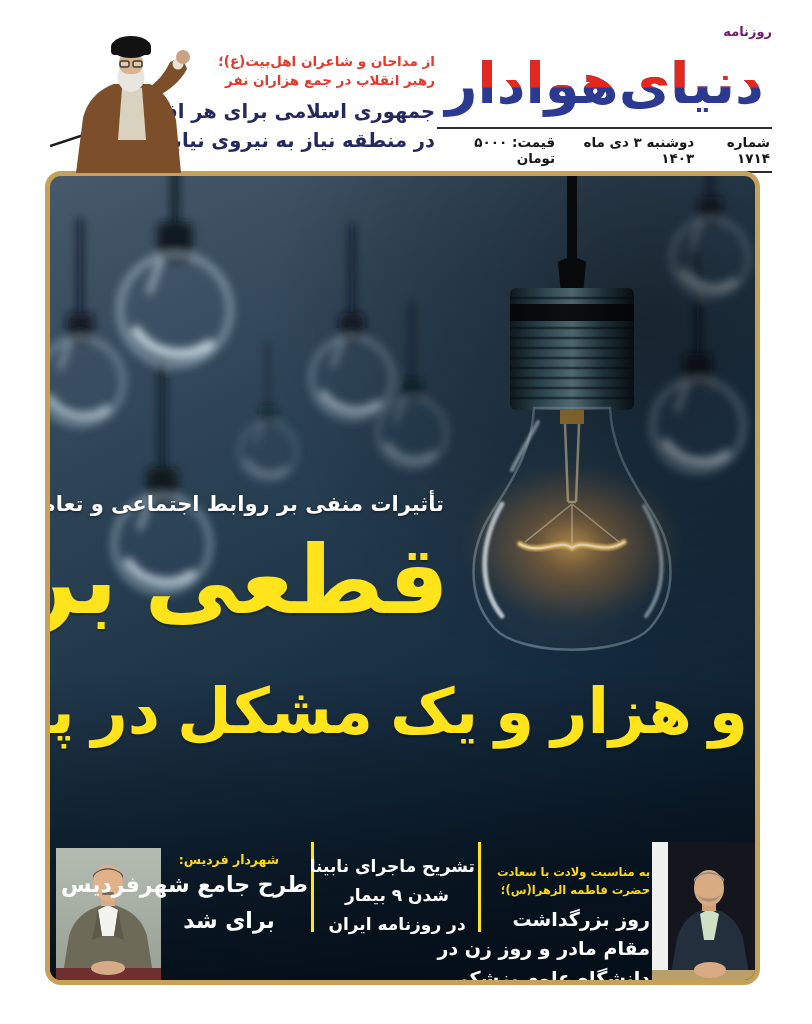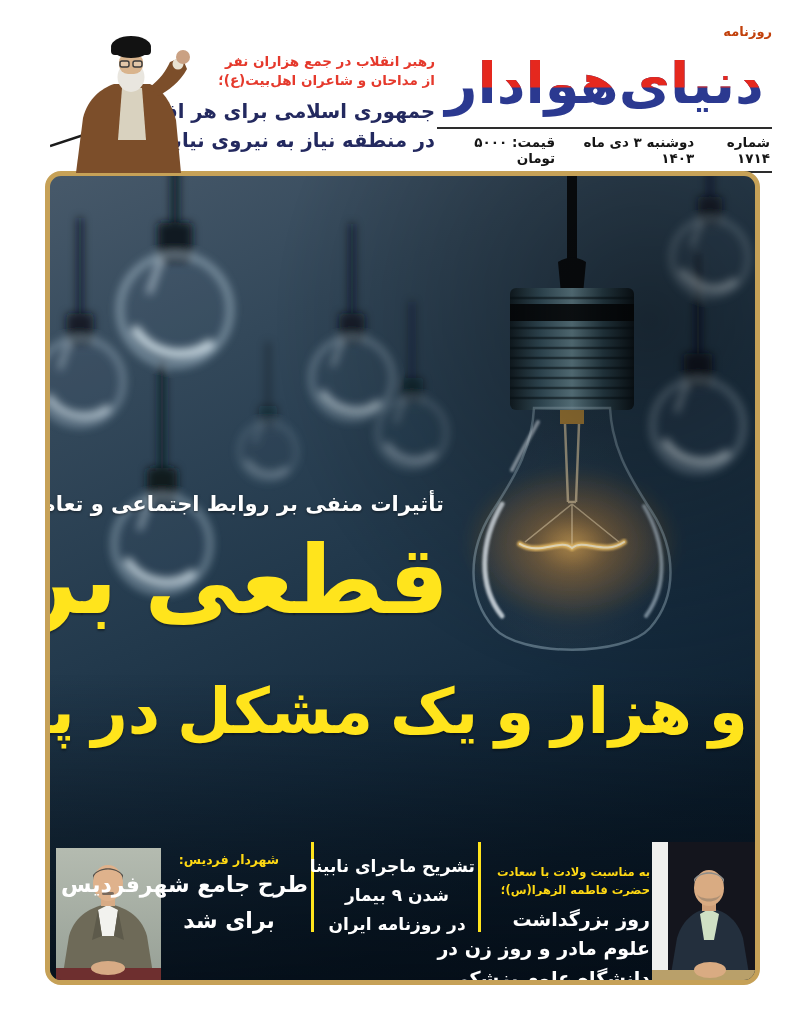--- a/index.html
+++ b/index.html
@@ -4,21 +4,21 @@
 <style>
   * { margin:0; padding:0; box-sizing:border-box; }
   body { background:#888; font-family:"DejaVu Sans", sans-serif; }
   .page {
     position:relative; width:812px; height:1024px; background:#ffffff;
     margin:0 auto; overflow:hidden;
   }
 
   
   .masthead { position:absolute; top:24px; right:40px; width:335px; }
-  .mh-kicker { text-align:right; font-size:13px; font-weight:bold; color:#c2410c; height:17px; }
+  .mh-kicker { text-align:right; font-size:13px; font-weight:bold; color:#701a75; height:17px; }
   .logo-wrap { position:relative; height:86px; line-height:86px; text-align:center; }
   .logo {
     font-size:56px; font-weight:bold; white-space:nowrap; letter-spacing:-1px;
   }
   .logo-blue { color:#2b3990; }
   .logo-red  { position:absolute; inset:0; color:#e5281e; clip-path:inset(0 0 46% 0); }
   .mh-rule { border-top:2px solid #2d2d2d; }
   .mh-info { display:flex; justify-content:space-between; align-items:center;
              direction:rtl; padding:5px 2px; font-size:13.5px; font-weight:bold; color:#161616; }
 
@@ -98,22 +98,22 @@
     <div class="mh-info">
       <span>شماره ۱۷۱۴</span>
       <span>دوشنبه ۳ دی ماه ۱۴۰۳</span>
       <span>قیمت: ۵۰۰۰ تومان</span>
     </div>
     <div class="mh-rule"></div>
   </div>
 
   <div class="top-story">
     <div class="ts-kicker">
+      <div>از مداحان و شاعران اهل‌بیت(ع)؛</div>
       <div>رهبر انقلاب در جمع هزاران نفر</div>
-      <div>از مداحان و شاعران اهل‌بیت(ع)؛</div>
     </div>
     <div class="ts-title">
       <div>جمهوری اسلامی برای هر اقدامی</div>
       <div>در منطقه نیاز به نیروی نیابتی ندارد</div>
     </div>
   </div>
 
   <svg class="leader-photo" viewBox="0 0 165 149">
     <line x1="0" y1="122" x2="64" y2="101" stroke="#1b1b1b" stroke-width="2.5"></line>
     <line x1="68" y1="100" x2="72" y2="149" stroke="#1b1b1b" stroke-width="2"></line>
@@ -255,21 +255,21 @@
 
         <div class="vdiv vdiv-2"></div>
 
         <div class="news-right">
           <div class="kick">
             <div>به مناسبت ولادت با سعادت</div>
             <div>حضرت فاطمه الزهرا(س)؛</div>
           </div>
           <div class="t">
             <div>روز بزرگداشت</div>
-            <div>علوم مادر و روز زن در</div>
+            <div>مقام مادر و روز زن در</div>
             <div>دانشگاه علوم پزشکی</div>
           </div>
         </div>
 
         <svg class="photo-right" viewBox="0 0 103 138">
           <rect x="0" y="0" width="103" height="138" fill="#14151d"></rect>
           <rect x="0" y="0" width="16" height="138" fill="#f0f0ee"></rect>
           <path d="M18,138 L25,96 C31,76 45,68 57,66 C71,68 85,76 91,96 L98,138 Z" fill="#232f3d"></path>
           <path d="M48,72 L57,67 L67,72 L62,98 L52,98 Z" fill="#cfe0c4"></path>
           <rect x="50" y="58" width="14" height="11" fill="#cf9f78"></rect>

